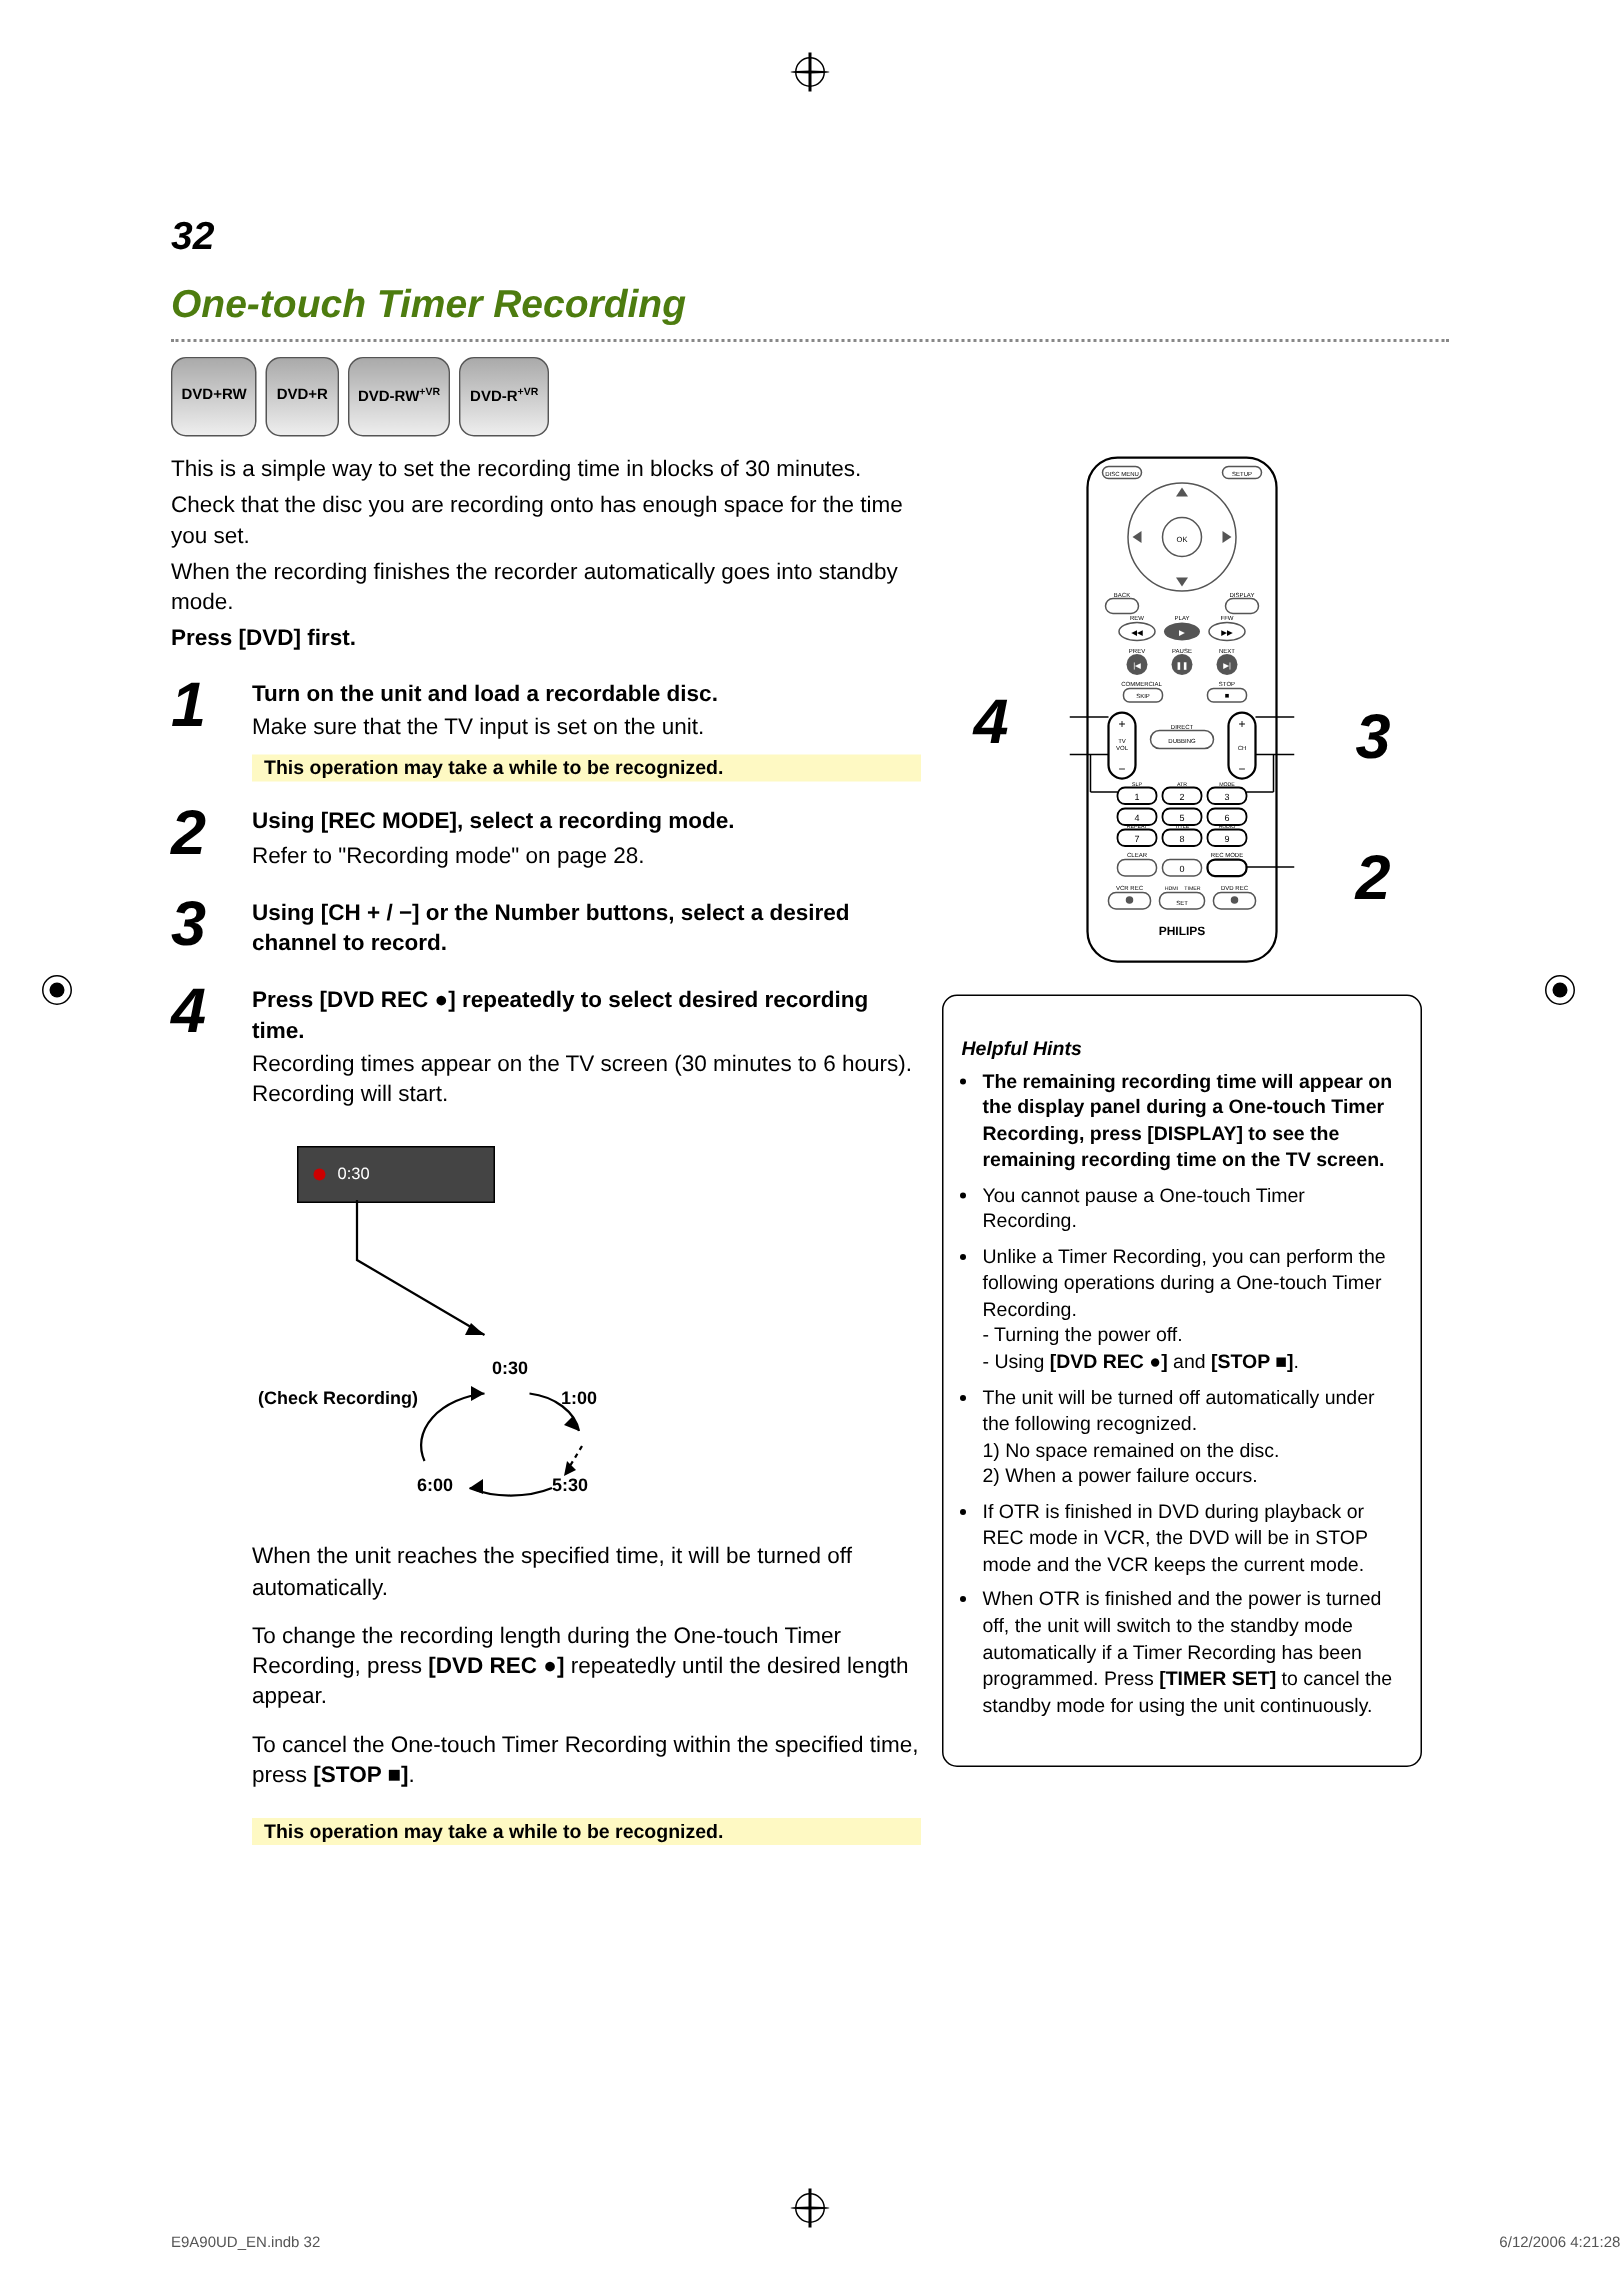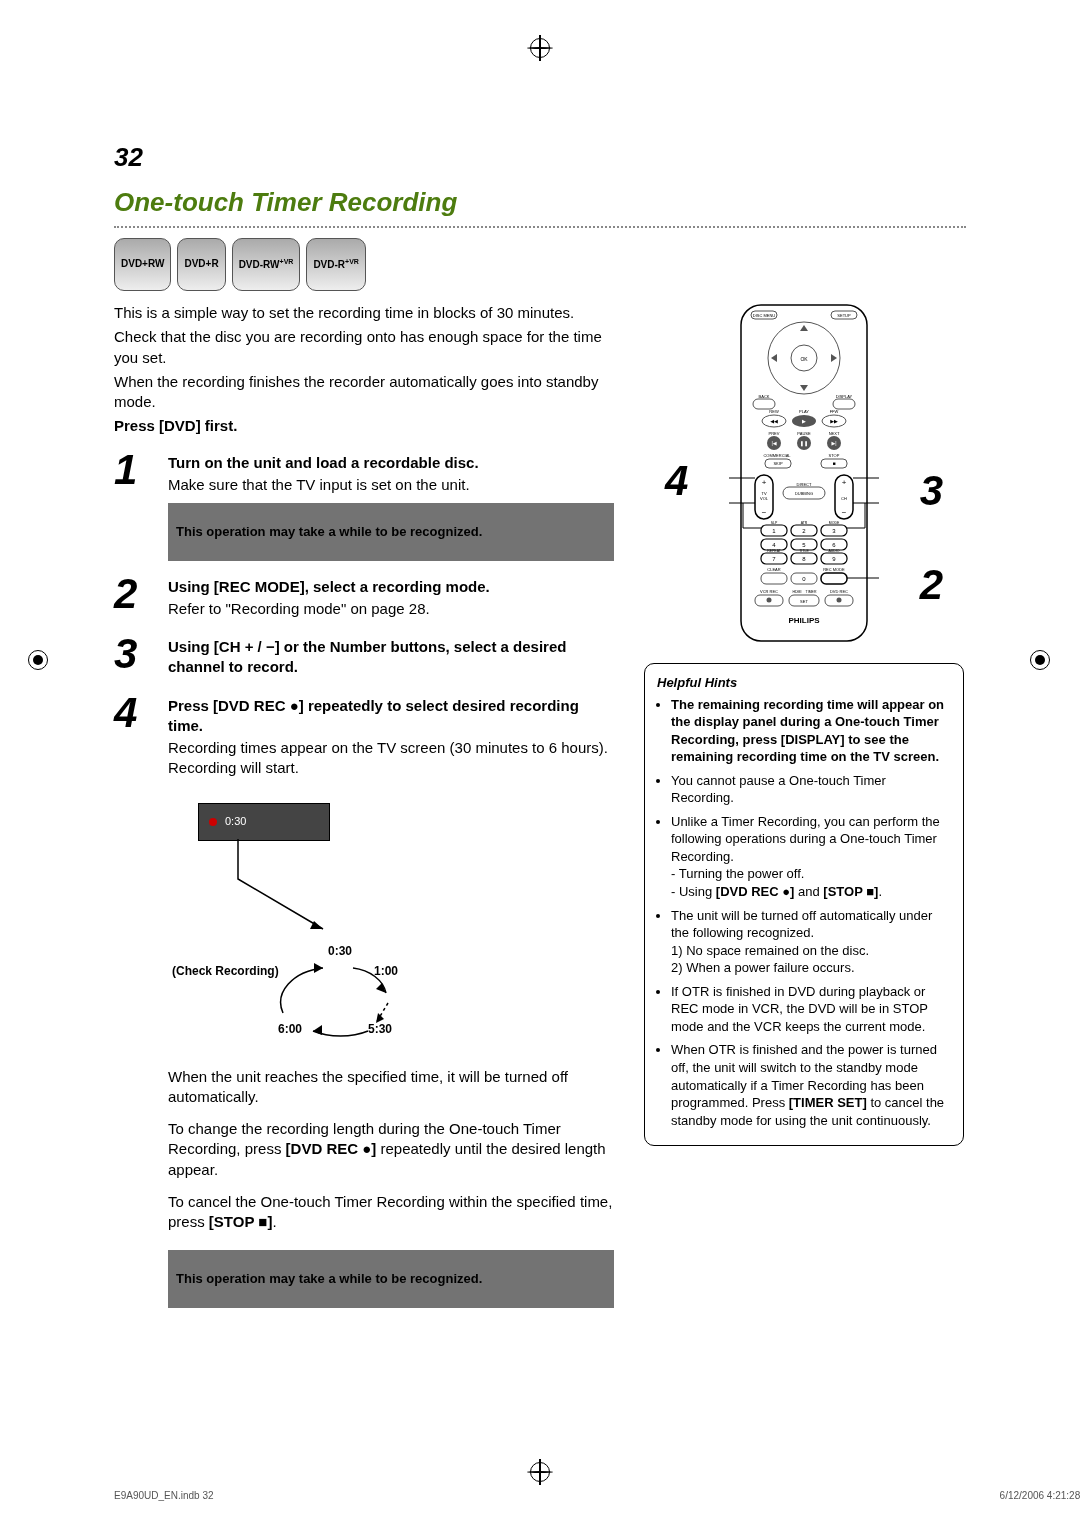--- a/index.html
+++ b/index.html
@@ -40,42 +40,42 @@
   .badge {
     display:inline-block;
     font-size:10px;
     font-weight:bold;
     padding:18px 6px;
     border:1px solid #555;
     border-radius:10px;
     background:linear-gradient(#aaa,#eee);
   }
   .badge sup{font-size:7px;}
-  .two-col { display:flex; gap:30px; }
+  .two-col { display:flex; gap:14px; }
   .left { width: 500px; }
   .right { width: 320px; }
   .intro p { margin: 0 0 4px 0; }
   .intro .bold { font-weight:bold; }
   .steps { margin-top:14px; }
   .step { display:flex; gap:14px; margin-bottom:14px; }
   .step-num {
     font-size:42px;
     font-weight:900;
     color:#000;
     font-style:italic;
     width:40px;
     line-height:0.9;
     flex:none;
   }
   .step-body { flex:1; }
   .step-body .head { font-weight:bold; }
   .step-body p { margin: 2px 0; }
   .note-bar {
-    background:#737373;
-    padding:20px 8px;
+    background:#fef9c3;
+    padding:0 8px;
     font-weight:bold;
     font-size:13px;
     margin-top:6px;
     display:inline-block;
     width:100%;
     box-sizing:border-box;
   }
   .diagram {
     width: 320px;
     height: 260px;
@@ -107,21 +107,21 @@
     font-size:42px;
     font-weight:900;
     font-style:italic;
     color:#000;
   }
   .callout-left { left:-64px; }
   .callout-right { right:-64px; }
   .hints-box {
     border:1px solid #000;
     border-radius:10px;
-    padding:10px 12px;
+    padding:26px 12px;
     font-size:13px;
     line-height:1.35;
   }
   .hints-box .h-title { font-weight:bold; font-style:italic; margin-bottom:4px;}
   .hints-box ul { margin:0; padding-left:14px; }
   .hints-box li { margin-bottom:6px; }
   .hints-box .b { font-weight:bold; }
   .footer {
     position:absolute;
     left:114px;

